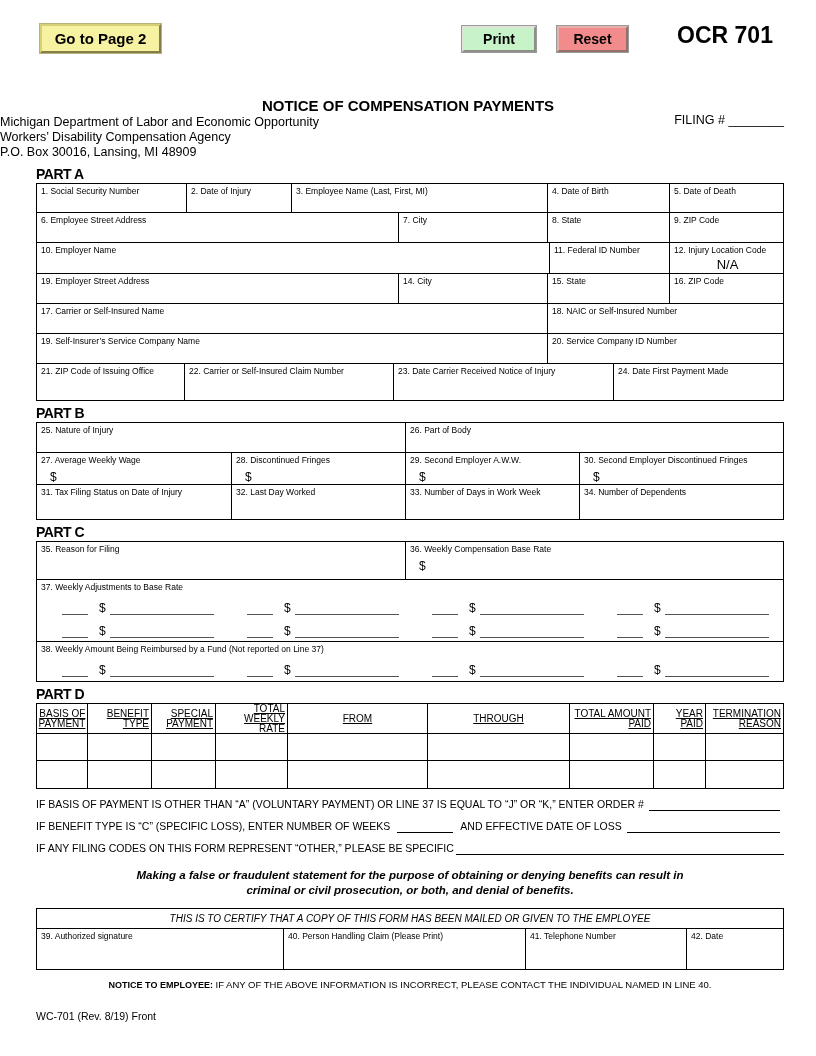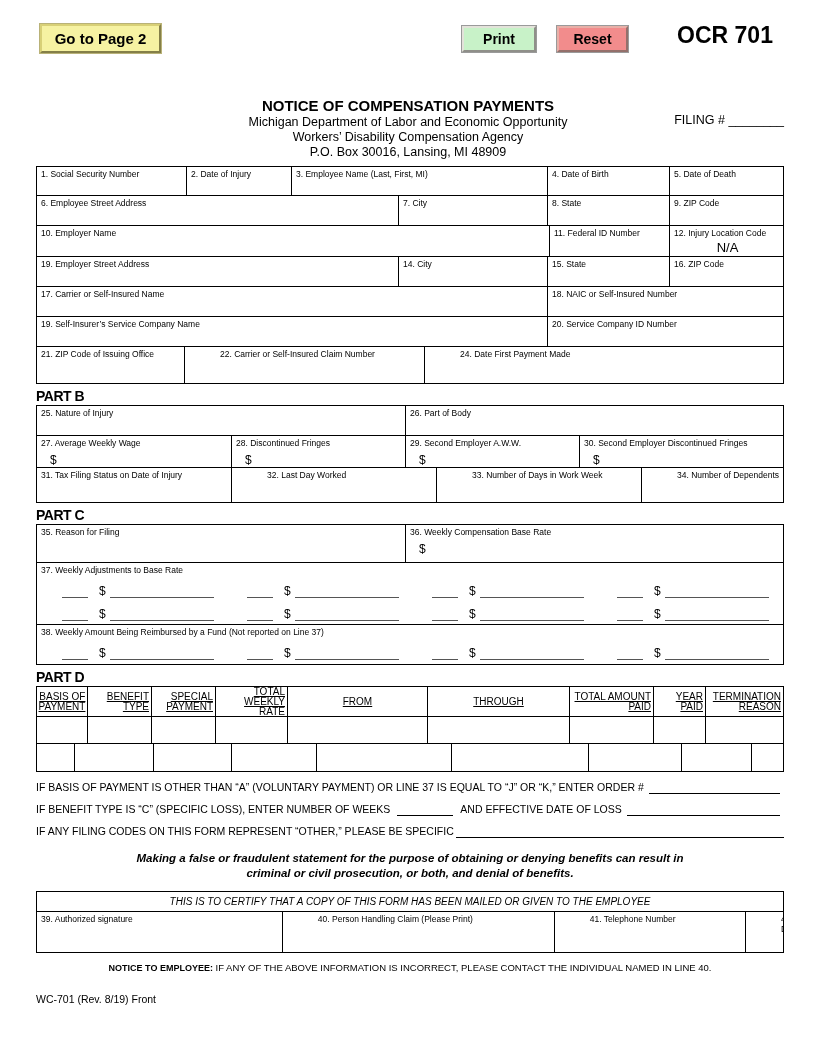--- a/index.html
+++ b/index.html
@@ -11,29 +11,29 @@
   .toolbar { position:relative; height:55px; }
   .btn { position:absolute; font-family:"Liberation Sans", sans-serif; font-weight:bold; color:#000; cursor:pointer; }
   #btn-page2 { left:40px; top:24px; width:121px; height:29px; font-size:15px; background:#F6F2A2; border:2px outset #D8D077; box-shadow:0 0 0 1px #B9B278; }
   #btn-print { left:462px; top:26px; width:74px; height:26px; font-size:14px; background:#C8F2C8; border:2px outset #E3E3DA; box-shadow:0 0 0 1px #9A9A9A; }
   #btn-reset { left:557px; top:26px; width:71px; height:26px; font-size:14px; background:#F28C8C; border:2px outset #E8B0A8; box-shadow:0 0 0 1px #9A9A9A; }
   #ocr-code { position:absolute; left:662px; top:22px; width:126px; text-align:center; font-size:23px; font-weight:bold; }
 
   
   .form-header { position:relative; margin-top:42px; margin-bottom:6px; }
   .form-title { text-align:center; font-weight:bold; font-size:15px; line-height:18px; }
-  .form-sub { text-align:center; font-size:12.5px; line-height:15px; }
+  .form-sub { font-size:12.5px; line-height:15px; }
   .filing { position:absolute; right:32px; top:16px; font-size:12.5px; }
 
   
   .form-area { margin-left:36px; width:748px; }
   .part-heading { font-weight:bold; font-size:14px; letter-spacing:-0.5px; margin:4px 0 1px; }
   .ftable { border:1px solid #000; }
   .frow { display:flex; border-bottom:1px solid #000; }
-  .frow:last-child { border-bottom:none;gap:31px; }
+  .frow:last-child { border-bottom:none; }
   .fcell { border-right:1px solid #000; padding:2px 2px 0 4px; overflow:hidden; }
   .fcell:last-child { border-right:none; flex:1; }
   .flbl { display:block; font-size:8.5px; line-height:10px; }
   .money { font-size:12px; margin:5px 0 0 9px; }
   .navalue { font-size:13px; text-align:center; margin-top:2px; }
 
   
   .drow { display:flex; margin-top:3px; }
   .grp { display:flex; align-items:flex-end; width:187px; padding-left:21px; height:20px; }
   .blank { display:inline-block; border-bottom:1px solid #555; height:13px; }
@@ -76,20 +76,21 @@
   <div class="form-header">
     <div class="form-title">NOTICE OF COMPENSATION PAYMENTS</div>
     <div class="form-sub">Michigan Department of Labor and Economic Opportunity</div>
     <div class="form-sub">Workers’ Disability Compensation Agency</div>
     <div class="form-sub">P.O. Box 30016, Lansing, MI 48909</div>
     <div class="filing">FILING # ________</div>
   </div>
 
   <div class="form-area">
 
+    <div class="part-heading">PART A</div>
     <div class="ftable">
       <div class="frow" style="height:29px">
         <div class="fcell" style="width:150px">
             <span class="flbl">1. Social Security Number</span>
           </div>
         <div class="fcell" style="width:105px">
             <span class="flbl">2. Date of Injury</span>
           </div>
         <div class="fcell" style="width:256px">
             <span class="flbl">3. Employee Name (Last, First, MI)</span>
@@ -156,20 +157,23 @@
         <div class="fcell">
             <span class="flbl">20. Service Company ID Number</span>
           </div>
       </div>
       <div class="frow" style="height:36px">
         <div class="fcell" style="width:148px">
             <span class="flbl">21. ZIP Code of Issuing Office</span>
           </div>
         <div class="fcell" style="width:209px">
             <span class="flbl">22. Carrier or Self-Insured Claim Number</span>
+          </div>
+        <div class="fcell" style="width:220px">
+            <span class="flbl">23. Date Carrier Received Notice of Injury</span>
           </div>
         <div class="fcell">
             <span class="flbl">24. Date First Payment Made</span>
           </div>
       </div>
     </div>
 
     <div class="part-heading">PART B</div>
     <div class="ftable">
       <div class="frow" style="height:30px">

